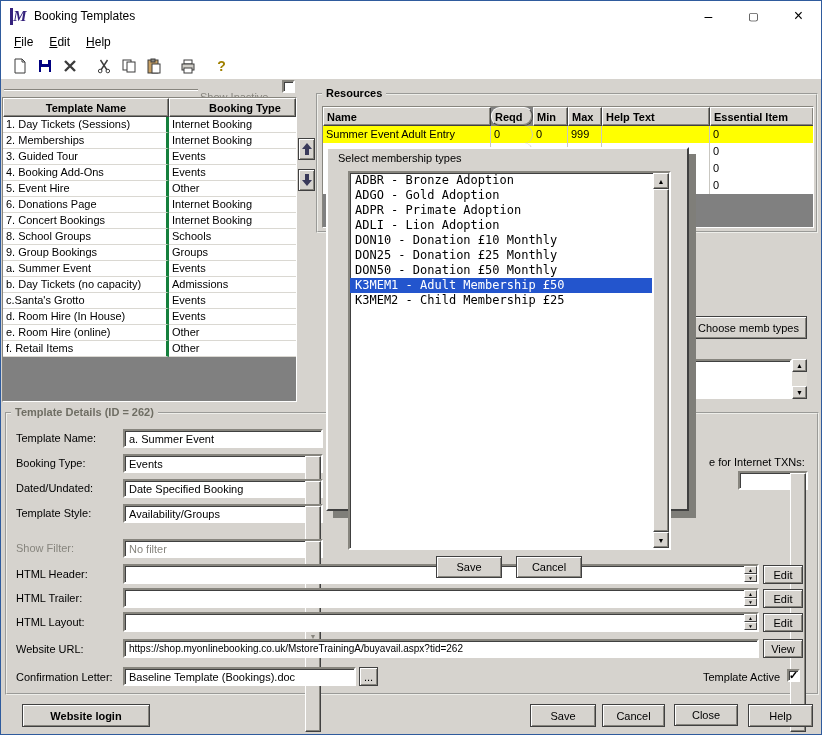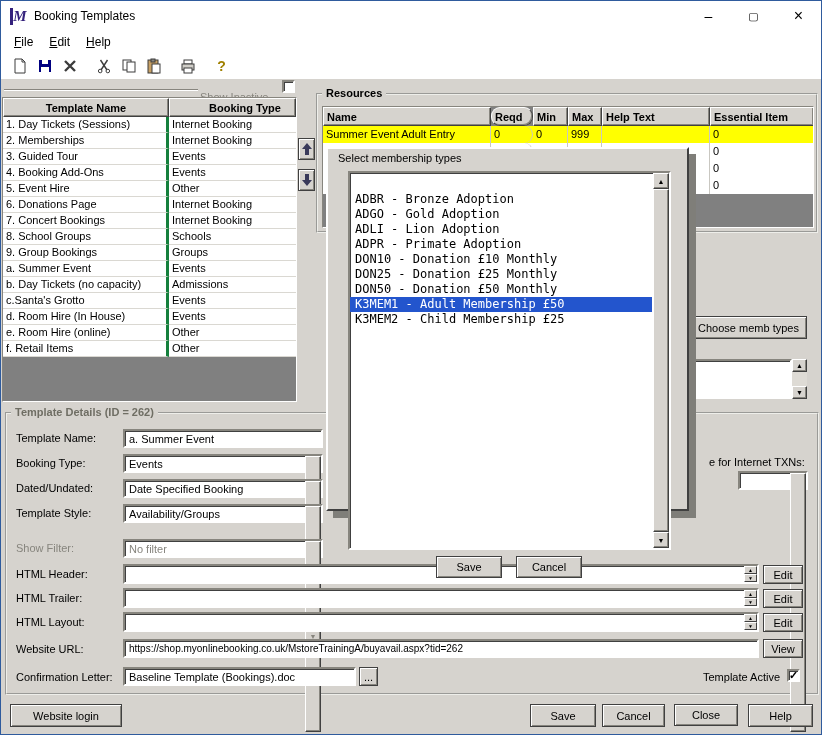--- a/index.html
+++ b/index.html
@@ -44,21 +44,21 @@
   .res-table{position:absolute;left:321px;top:105px;width:492px;height:122px;background:#808080;border:1px solid;border-color:#87857e #fff #fff #87857e;}
   .r-head{display:flex;height:19px;}
   .r-hcell{background:#d6d3ce;border:1px solid;border-color:#fff #404040 #404040 #fff;box-shadow:inset -1px -1px 0 #87857e;font-weight:bold;font-size:11px;display:flex;align-items:center;padding-left:3px;overflow:hidden;white-space:nowrap;text-align:center;}
   .r-row{display:flex;height:17px;background:#fff;}
   .r-row.hl{background:#ffff00;}
   .r-cell{font-size:11px;line-height:16px;padding-left:3px;border-right:1px solid #c9c7c1;overflow:hidden;white-space:nowrap;}
   .rc1{width:168px;}.rc2{width:42px;border-radius:9px;}.rc3{width:35px;}.rc4{width:34px;}.rc5{width:108px;}.rc6{flex:1;border-right:none;}
   
   .dialog{position:absolute;left:325px;top:140px;width:363px;height:364px;background:#d6d3ce;border:2px solid;border-color:#fff #404040 #404040 #fff;box-shadow:7px 7px 0 #7f7e79;z-index:40;margin-top:6px;}
   .dlg-title{position:absolute;left:10px;top:3px;font-size:11px;}
-  .listbox{position:relative;margin:22px 0 0 20px;width:323px;height:379px;background:#fff;border:2px solid;border-color:#87857e #fff #fff #87857e;box-shadow:inset 1px 1px 0 #404040;padding-top:19px;overflow:hidden;}
+  .listbox{position:relative;margin:22px 0 0 20px;width:323px;height:379px;background:#fff;border:2px solid;border-color:#87857e #fff #fff #87857e;box-shadow:inset 1px 1px 0 #404040;padding-top:0;overflow:hidden;}
   .list-inner{margin-right:17px;}
   .list-item{height:15px;line-height:15px;font-family:"DejaVu Sans Mono","Liberation Mono",monospace;font-size:12px;padding-left:5px;white-space:pre;overflow:hidden;}
   .list-item.selected{background:#2355cd;color:#fff;}
   .v-scroll{position:absolute;top:0;right:0;bottom:0;width:16px;background:#dedbd5;}
   .scroll-btn{position:absolute;left:0;width:16px;height:16px;background:#d6d3ce;border:1px solid;border-color:#fff #404040 #404040 #fff;box-shadow:inset -1px -1px 0 #87857e;display:flex;align-items:center;justify-content:center;font-size:7px;}
   .scroll-thumb{position:absolute;left:0;top:16px;bottom:16px;width:16px;background:#d6d3ce;border:1px solid;border-color:#fff #404040 #404040 #fff;box-shadow:inset -1px -1px 0 #87857e;}
   .gray{color:#87857e;margin-top:10px;}
 </style>
 </head>
 <body>
@@ -327,34 +327,34 @@
 
   <span class="field-label" style="left:15px;top:670px;">Confirmation Letter:</span>
   <div class="input noarrow" style="left:122px;top:666px;width:233px;height:19px;">Baseline Template (Bookings).doc</div>
   <div class="btn abs" style="left:358px;top:666px;width:19px;height:19px;">...</div>
 
   <span class="field-label" style="left:702px;top:670px;">Template Active</span>
   <div class="checkbox" style="left:786px;top:668px;">
       <span>✓</span>
     </div>
 
-  <div class="btn abs" style="left:9px;top:703px;width:112px;height:23px;">Website login</div>
+  <div class="btn abs" style="left:21px;top:703px;width:128px;height:23px;font-weight:bold;">Website login</div>
   <div class="btn abs" style="left:529px;top:703px;width:66px;height:23px;">Save</div>
   <div class="btn abs" style="left:601px;top:703px;width:63px;height:23px;">Cancel</div>
   <div class="btn abs" style="left:673px;top:703px;width:64px;height:22px;">Close</div>
   <div class="btn abs" style="left:747px;top:703px;width:65px;height:23px;">Help</div>
 
   <div class="dialog">
     <span class="dlg-title">Select membership types</span>
     <div class="listbox">
       <div class="list-inner">
         <div class="list-item">ADBR - Bronze Adoption</div>
         <div class="list-item">ADGO - Gold Adoption</div>
+        <div class="list-item">ADPR - Primate Adoption</div>
         <div class="list-item">ADLI - Lion Adoption</div>
-        <div class="list-item">ADPR - Primate Adoption</div>
         <div class="list-item">DON10 - Donation £10 Monthly</div>
         <div class="list-item">DON25 - Donation £25 Monthly</div>
         <div class="list-item">DON50 - Donation £50 Monthly</div>
         <div class="list-item selected">K3MEM1 - Adult Membership £50</div>
         <div class="list-item">K3MEM2 - Child Membership £25</div>
       </div>
       <div class="v-scroll">
         <div class="scroll-btn" style="top:0;">▲</div>
         <div class="scroll-thumb"></div>
         <div class="scroll-btn" style="bottom:0;">▼</div>

